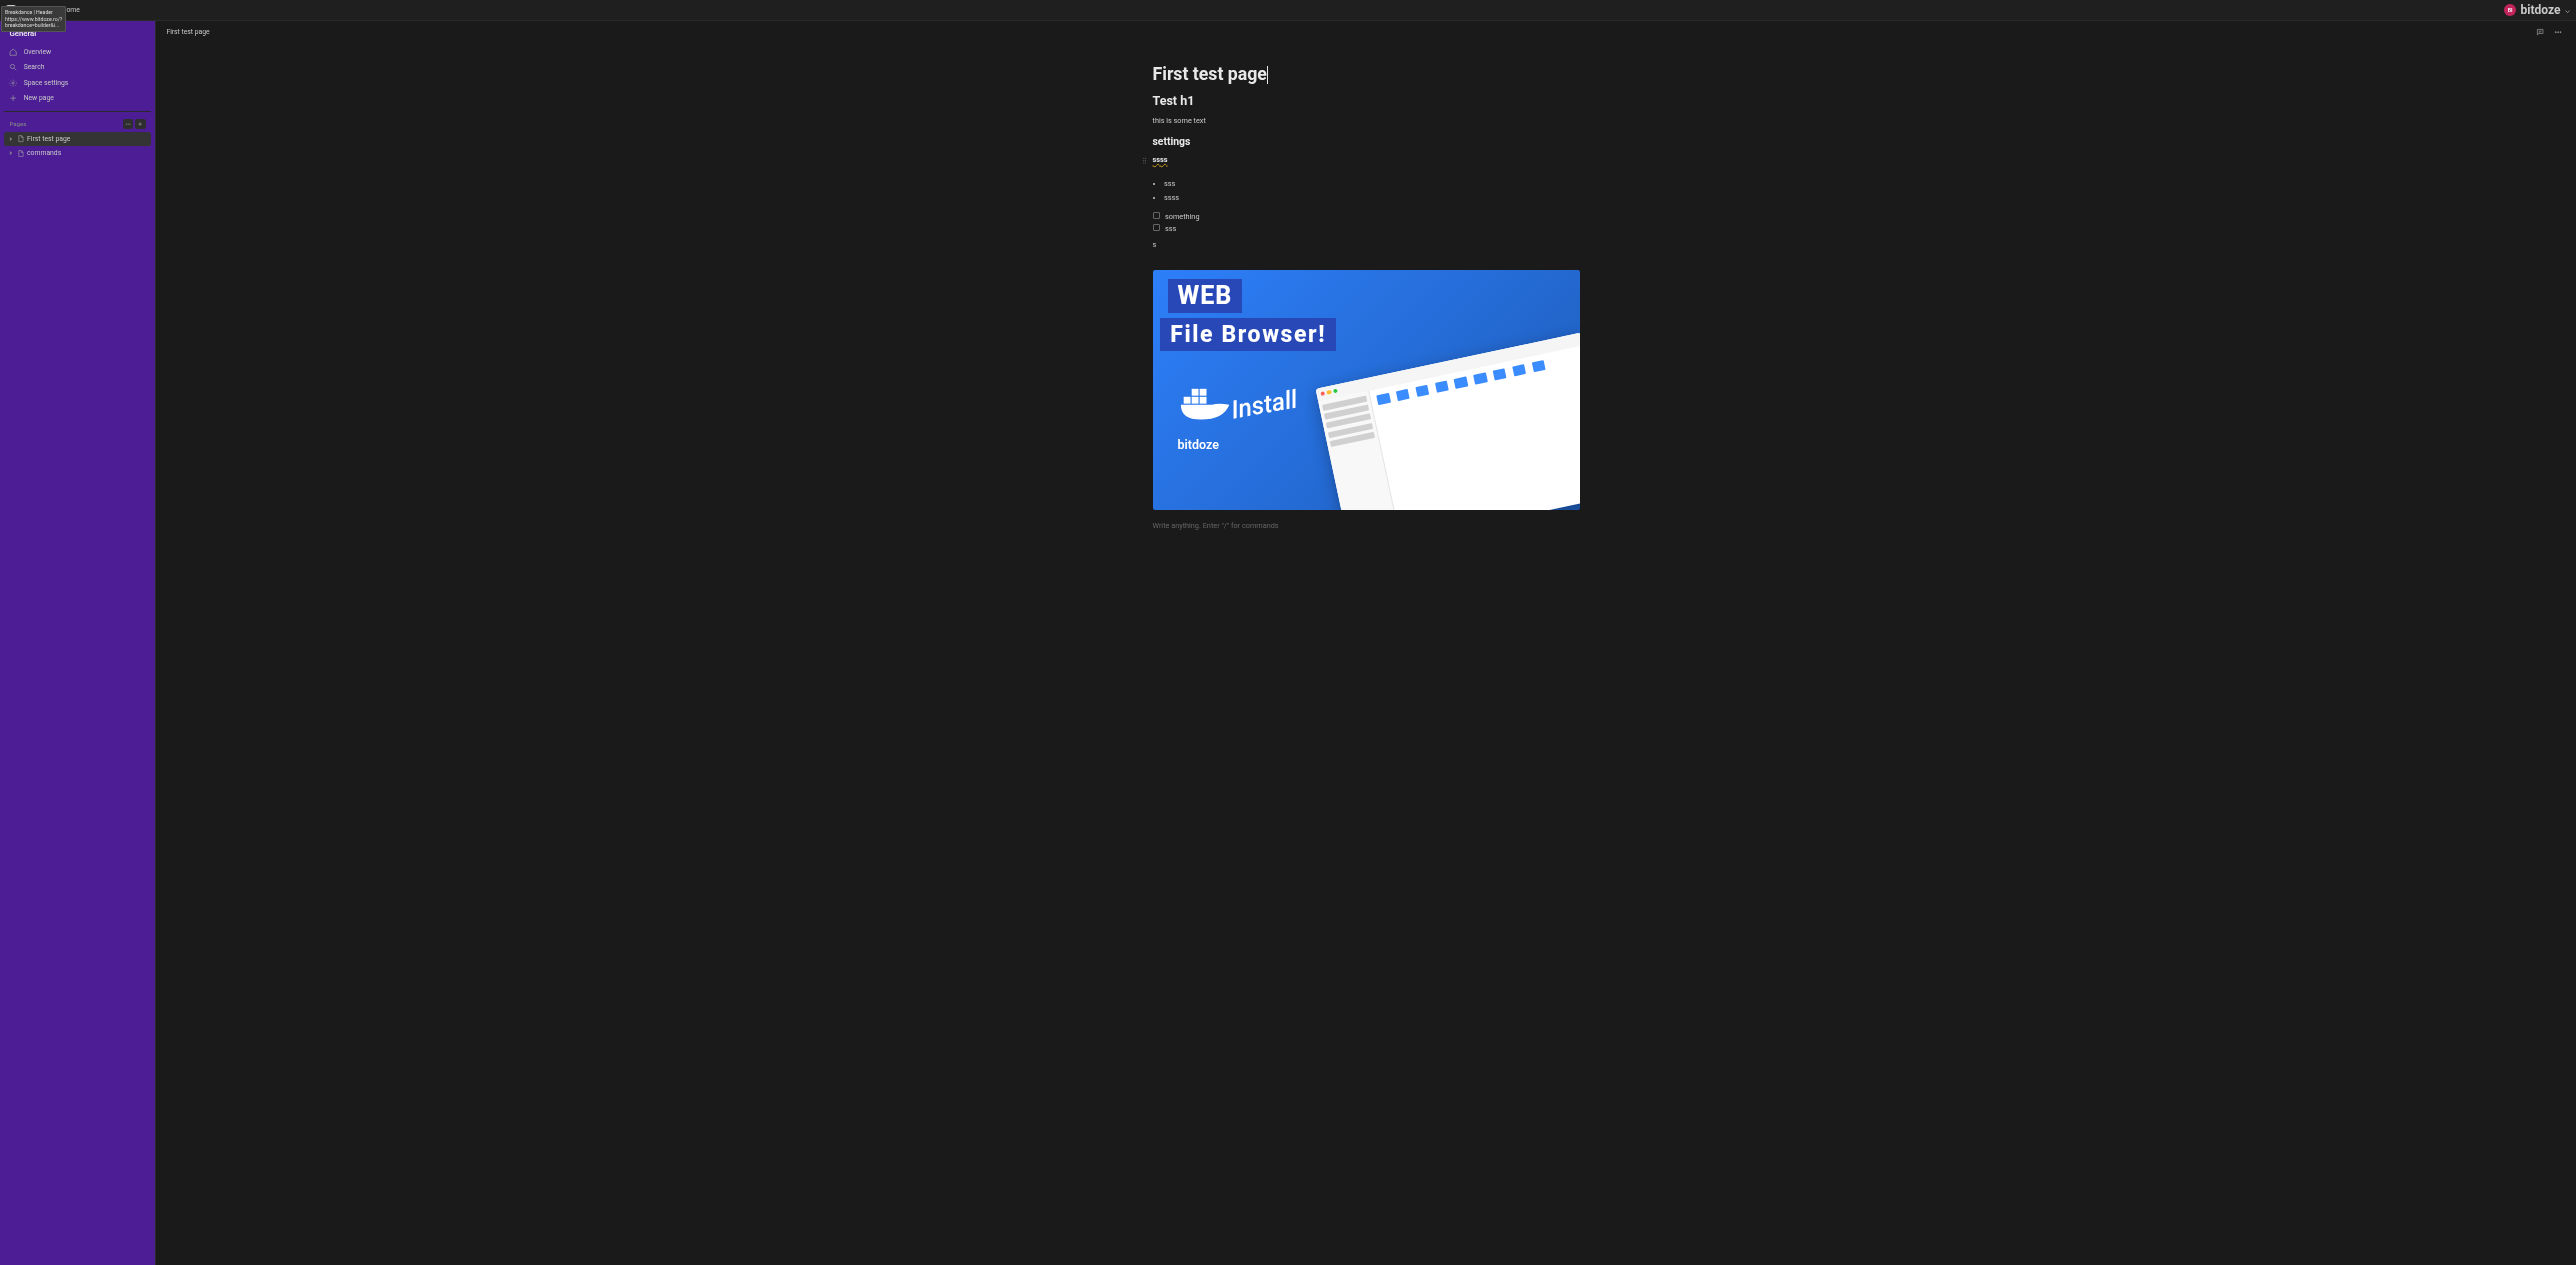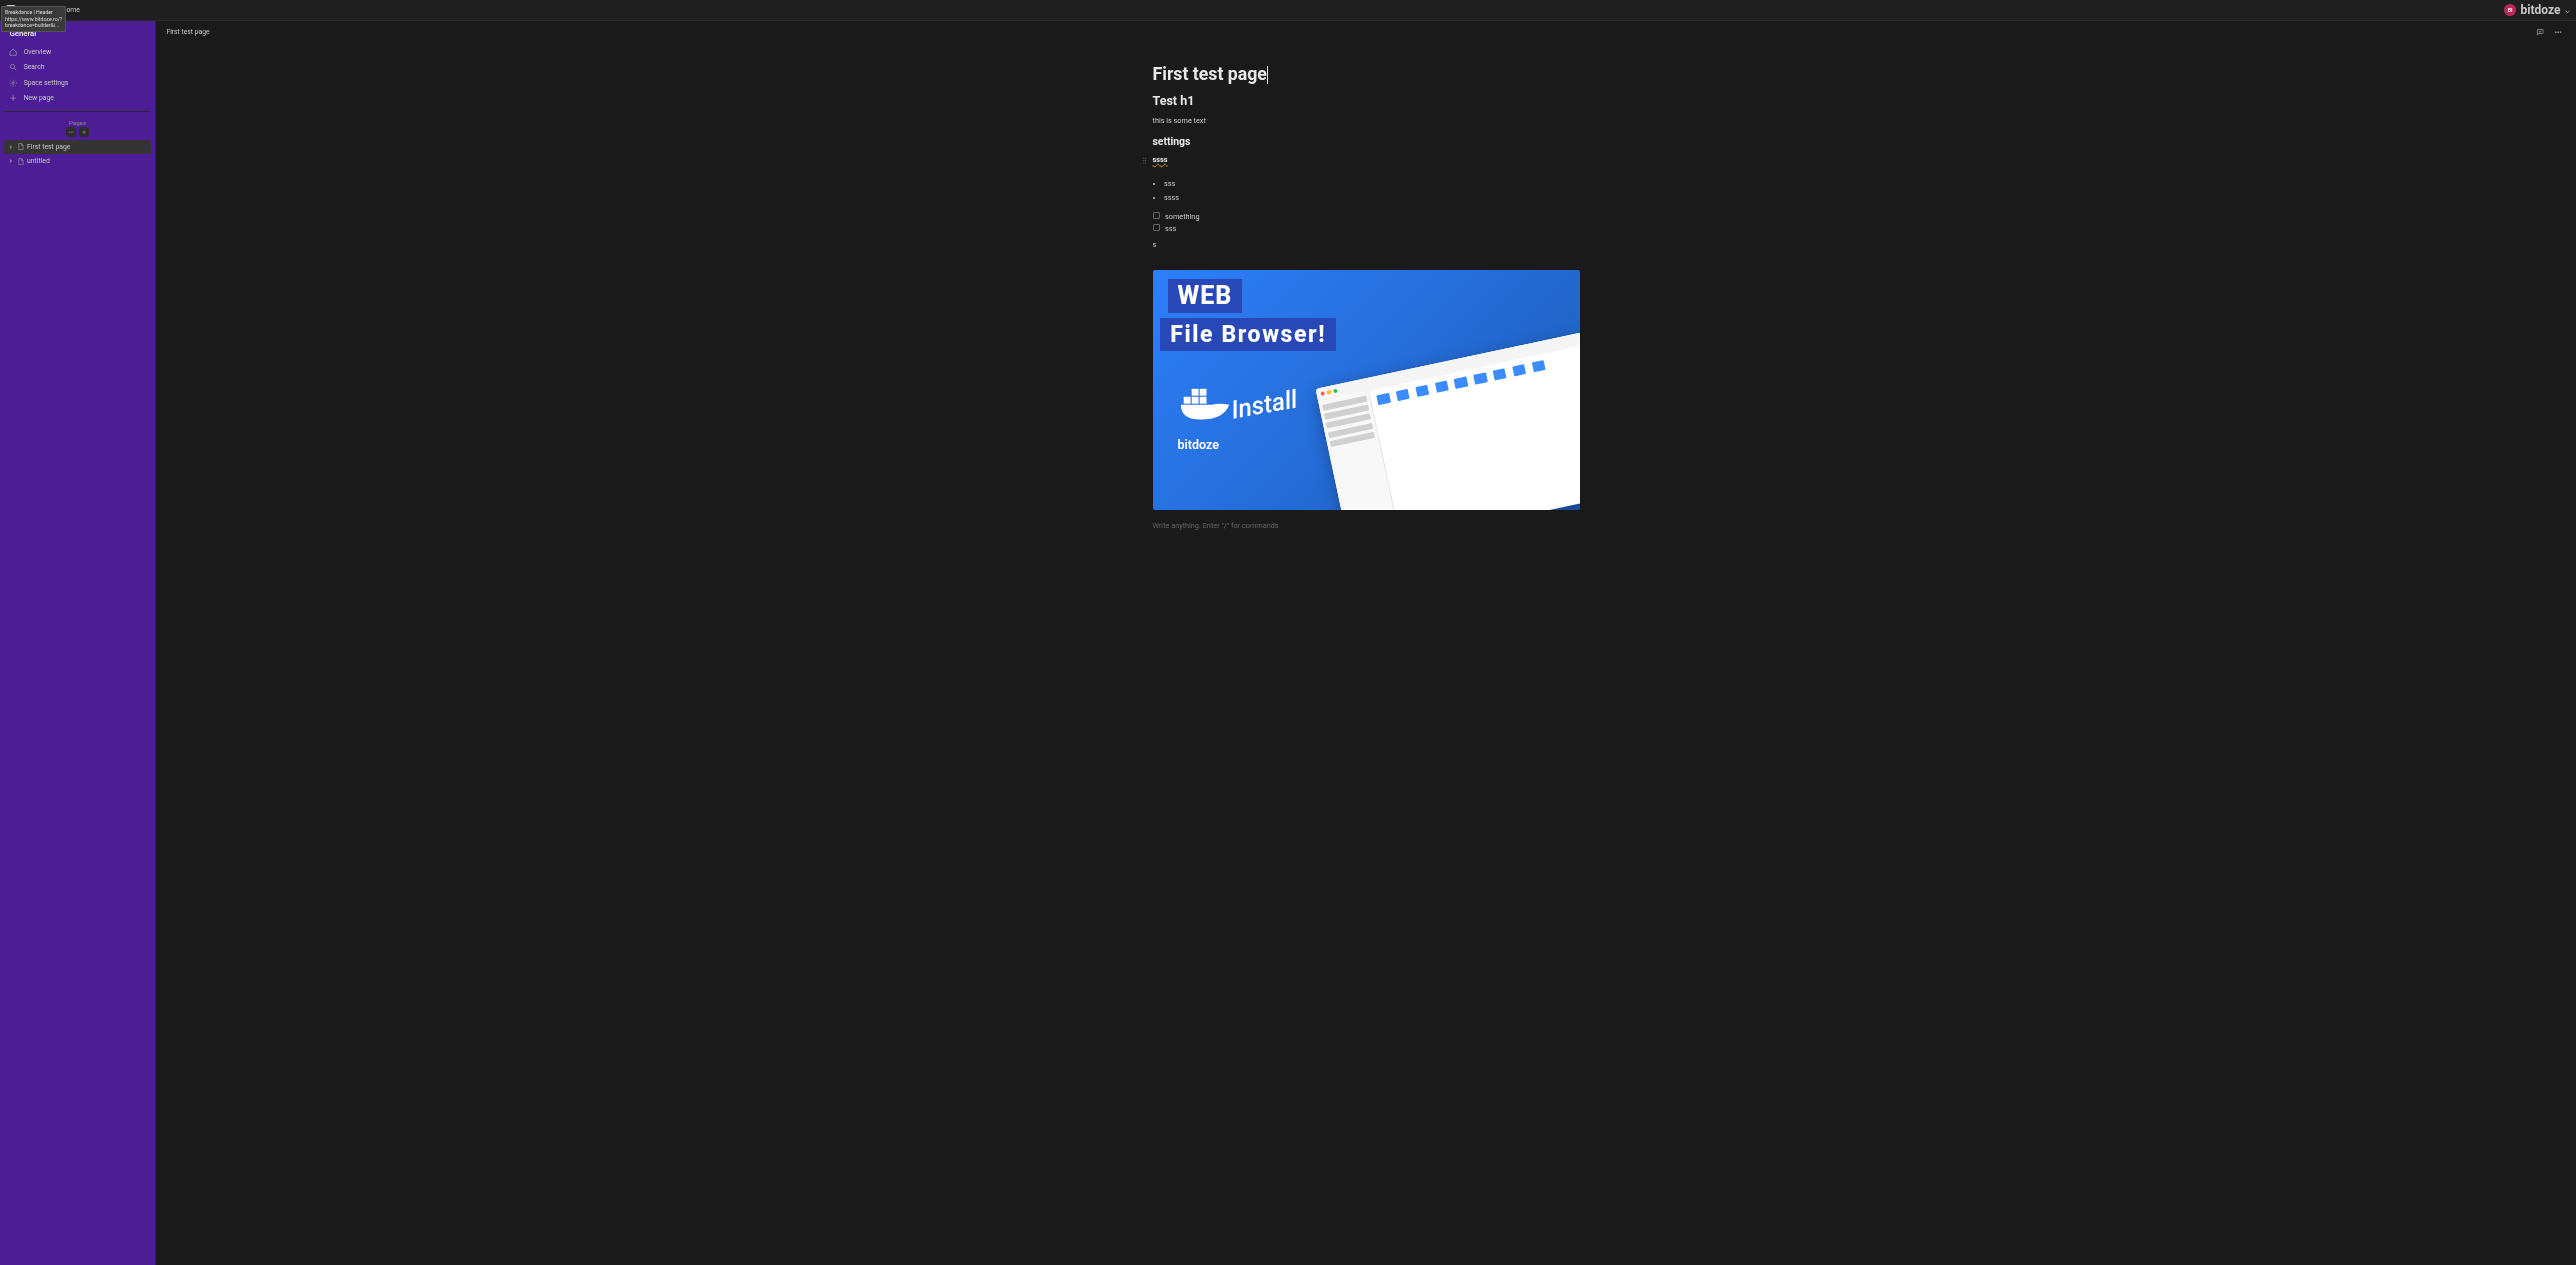--- a/index.html
+++ b/index.html
@@ -101,21 +101,20 @@
 .side-icon { width: 8.3px; height: 8.3px; flex-shrink: 0; }
 .side-icon svg { width: 100%; height: 100%; stroke: #a0a0a0; fill: none; stroke-width: 2; }
 
 .pages-header {
   display: flex;
   align-items: center;
   justify-content: space-between;
   padding: 7.3px 5.2px 3.1px;
   margin-top: 5.2px;
   border-top: 0.5px solid #2a2a2a;
-  flex-direction: column;
 }
 .pages-label { font-size: 6.2px; color: #888; }
 .pages-actions { display: flex; gap: 2.1px; }
 .mini-btn {
   width: 10.4px; height: 10.4px;
   background: #2e2e2e;
   border-radius: 2.1px;
   display: flex;
   align-items: center;
   justify-content: center;
@@ -415,21 +414,21 @@
       <div class="tree-item">
         <span class="tree-caret">
             <svg viewBox="0 0 10 10">
               <path d="M3 1 L7 5 L3 9 Z"></path>
             </svg>
           </span>
         <span class="tree-icon"><svg viewBox="0 0 24 24">
               <path d="M6 2h9l5 5v15H6z"></path>
               <path d="M14 2v6h6"></path>
             </svg></span>
-        <span>untitled</span>
+        <span>commands</span>
       </div>
     </div>
   </aside>
 
   <main class="main">
     <div class="content-header">
       <div class="breadcrumb">First test page</div>
       <div class="header-actions">
         <span class="header-btn">
             <svg viewBox="0 0 24 24">

